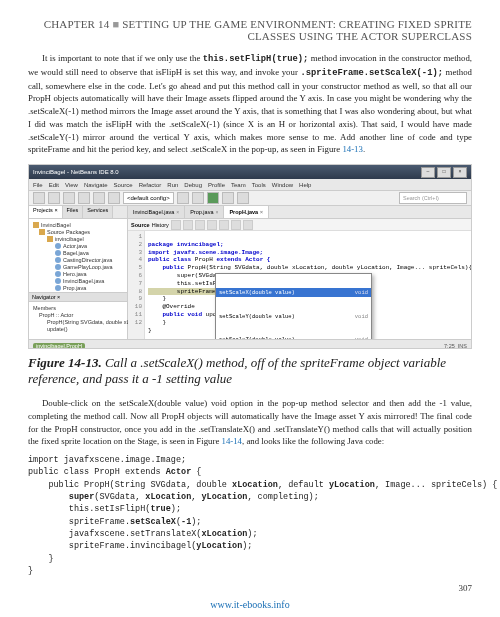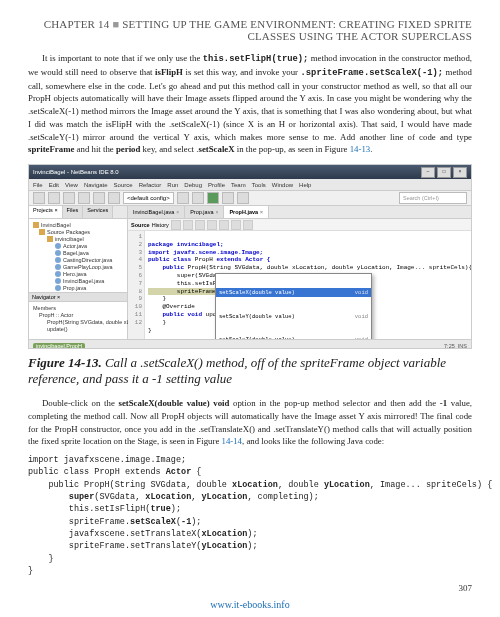--- a/index.html
+++ b/index.html
@@ -26,21 +26,21 @@
   }
   .body-text {
     font-size: 8.8px;
     line-height: 1.45;
     color: #222;
     text-align: justify;
     text-indent: 14px;
     margin: 0 0 6px 0;
   }
   .body-text b, .body-text strong {
-    font-weight: bold;
+    font-weight: normal;
   }
   .body-text code, .inline-mono {
     font-family: 'Courier New', monospace;
     font-weight: bold;
     font-size: 8.8px;
   }
   .fig-link {
     color: #1a6fb5;
   }
   .figure-block {
@@ -532,25 +532,25 @@
       <span class="fig-label">Figure 14-13.</span><span> Call a .setScaleX() method, off of the spriteFrame object variable reference, and pass it a -1 setting value</span>
     </div>
   </div>
 
   <p class="body-text">
     <span>Double-click on the </span><b>setScaleX(double value) void</b><span> option in the pop-up method selector and then add the </span><b>-1</b><span> value, completing the method call. Now all PropH objects will automatically have the Image asset Y axis mirrored! The final code for the PropH constructor, once you add in the .setTranslateX() and .setTranslateY() method calls that will actually position the fixed sprite location on the Stage, is seen in Figure </span><span class="fig-link">14-14</span><span>, and looks like the following Java code:</span>
   </p>
 
   <div class="code-block"><span>import javafxscene.image.Image;</span>
 <span>public class PropH extends </span><span class="b">Actor</span><span> {</span>
-<span>    public PropH(String SVGdata, double </span><span class="b">xLocation</span><span>, double </span><span class="b">yLocation</span><span>, Image... spriteCels) {</span>
+<span>    public PropH(String SVGdata, double </span><span class="b">xLocation</span><span>, default </span><span class="b">yLocation</span><span>, Image... spriteCels) {</span>
 <span>        </span><span class="b">super</span><span>(SVGdata, </span><span class="b">xLocation</span><span>, </span><span class="b">yLocation</span><span>, completing);</span>
 <span>        this.setIsFlipH(</span><span class="b">true</span><span>);</span>
 <span>        spriteFrame.</span><span class="b">setScaleX</span><span>(</span><span class="b">-1</span><span>);</span>
 <span>        javafxscene.setTranslateX(</span><span class="b">xLocation</span><span>);</span>
-<span>        spriteFrame.setTranslateY(</span><span class="b">yLocation</span><span>);</span>
+<span>        spriteFrame.invincibagel(</span><span class="b">yLocation</span><span>);</span>
 <span>    }</span>
 <span>}</span></div>
 
   <div class="page-number">307</div>
   <div class="footer-link">www.it-ebooks.info</div>
 
 </div>
 
 </body></html>

